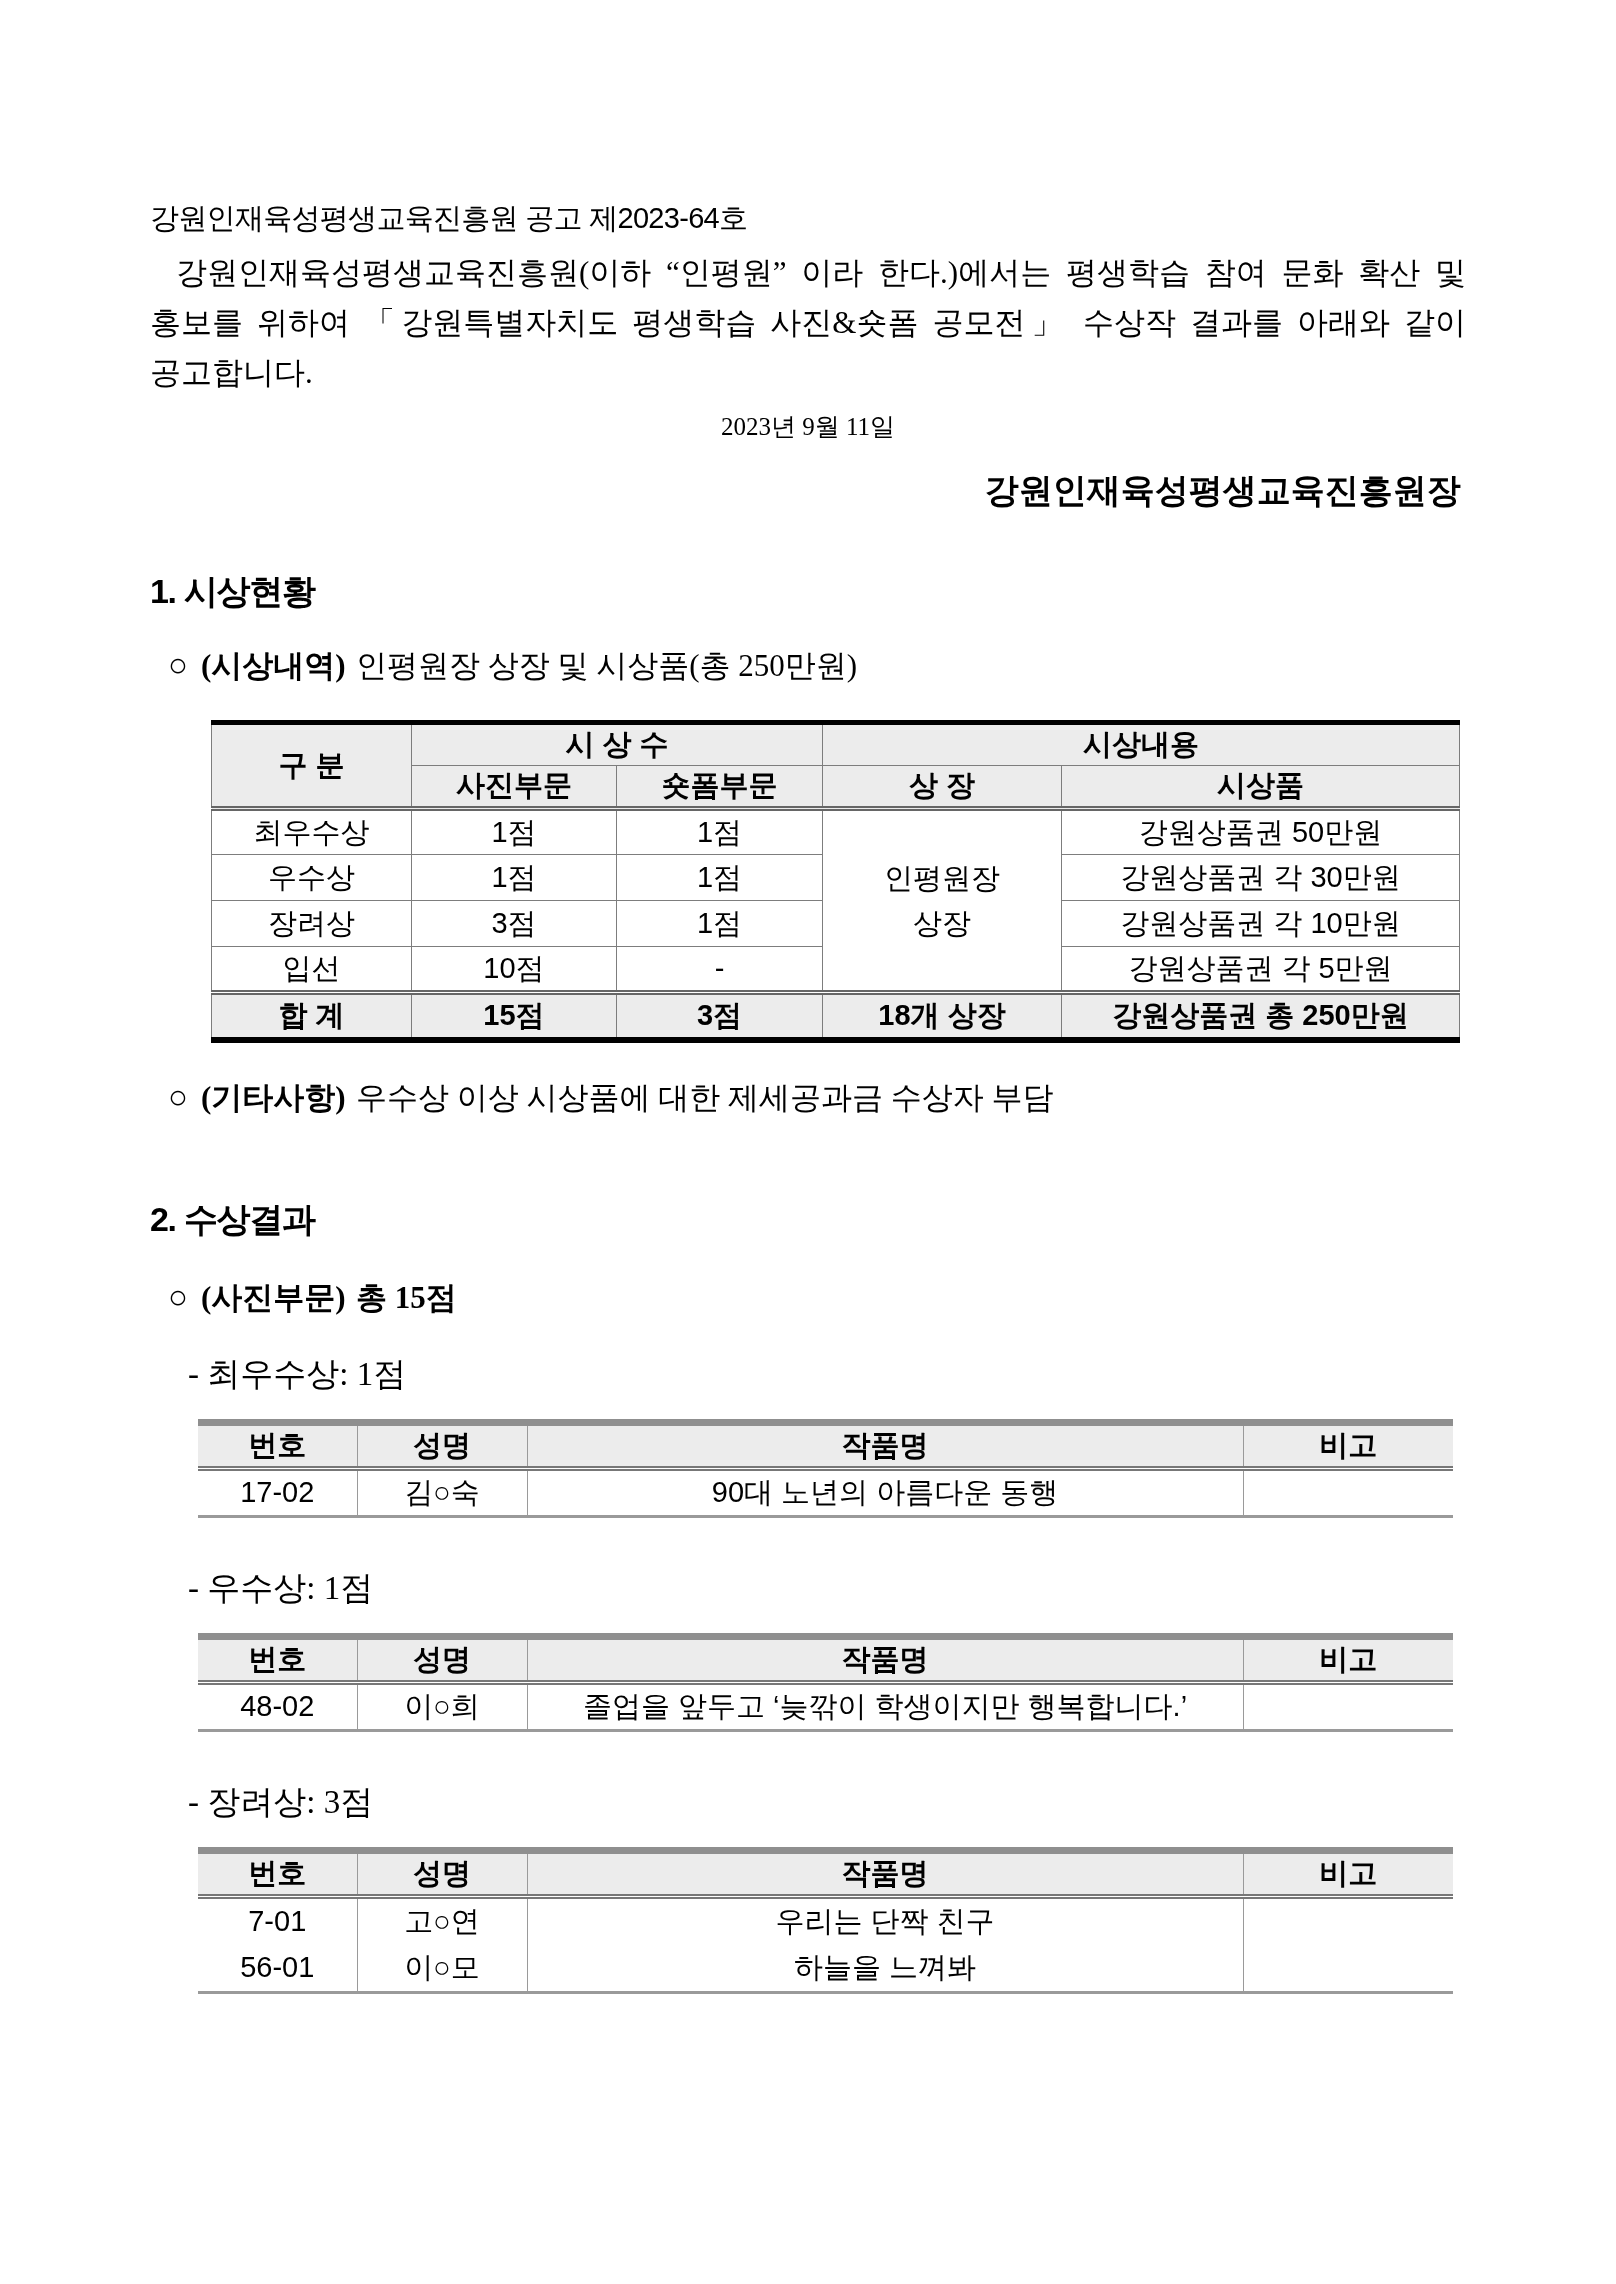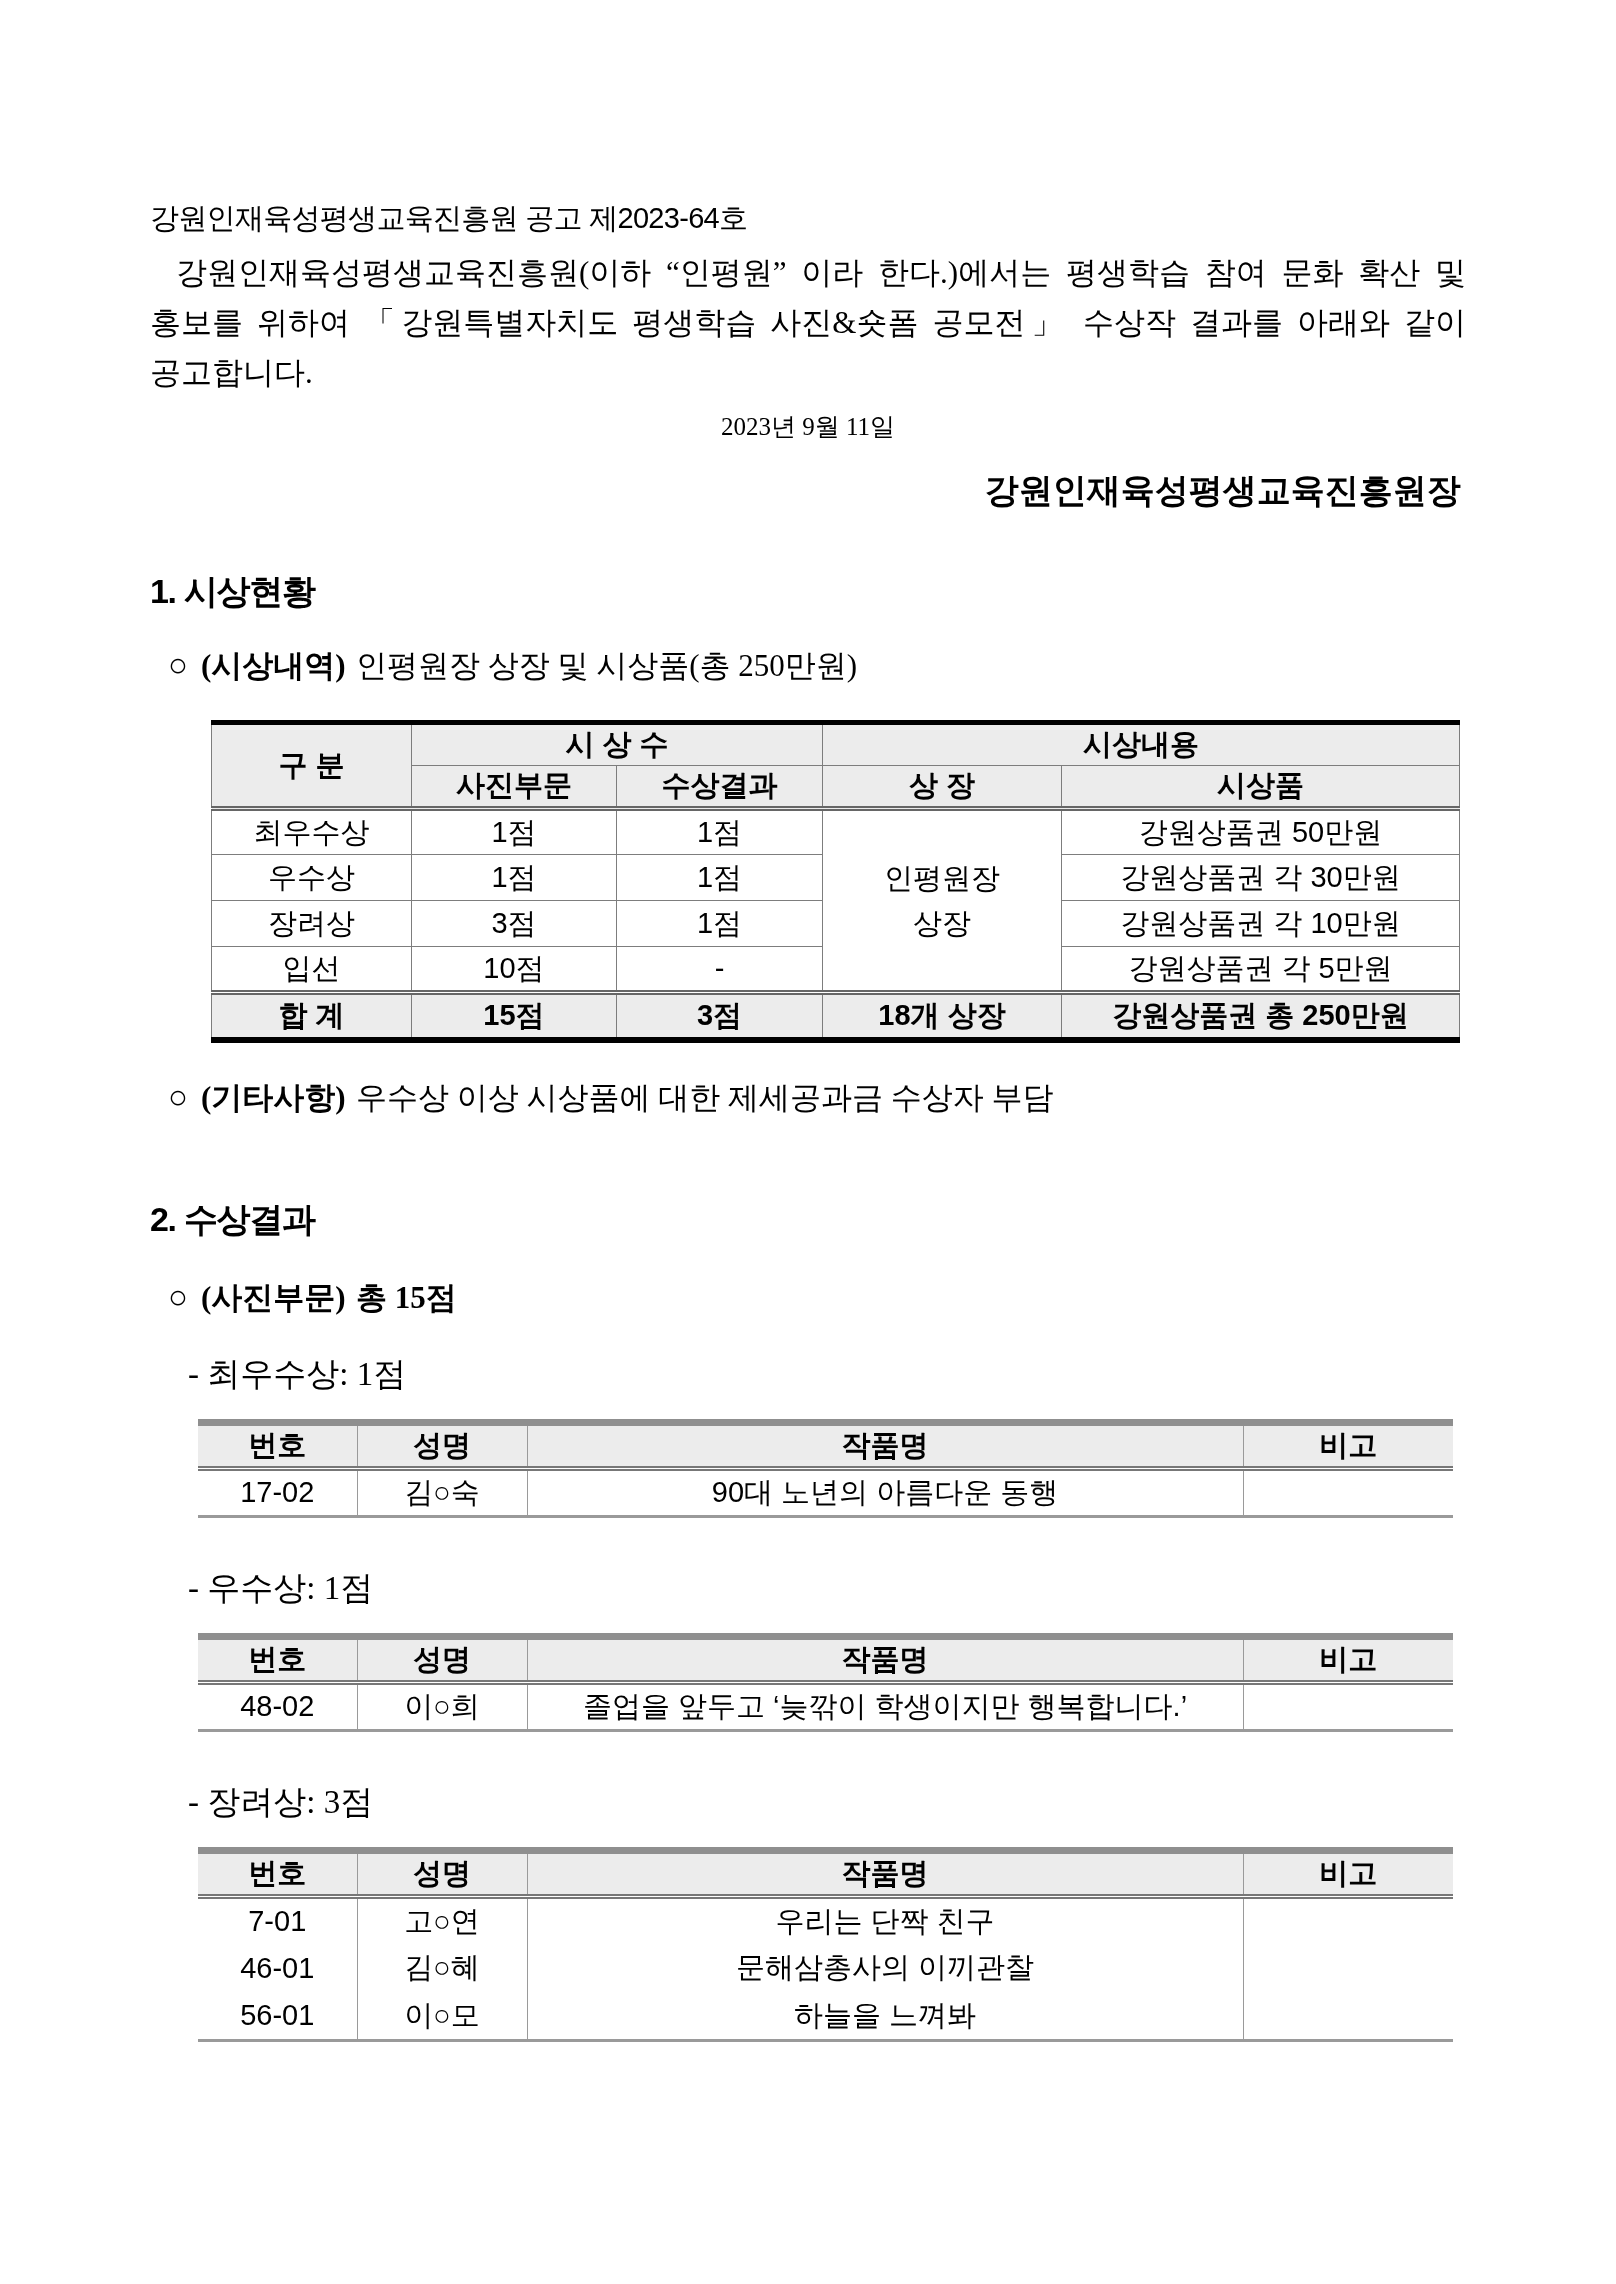--- a/index.html
+++ b/index.html
@@ -166,21 +166,21 @@
         <col style="width:398px">
     </colgroup>
     <tbody>
         <tr>
       <th rowspan="2" class="dbl">구 분</th>
       <th colspan="2">시 상 수</th>
       <th colspan="2">시상내용</th>
     </tr>
     <tr>
       <th class="dbl">사진부문</th>
-      <th class="dbl">수상결과</th>
+      <th class="dbl">숏폼부문</th>
       <th class="dbl">상 장</th>
       <th class="dbl">시상품</th>
     </tr>
     <tr>
       <td>최우수상</td>
       <td>1점</td>
       <td>1점</td>
       <td rowspan="4" class="cert-merged">인평원장
 상장</td>
       <td>강원상품권 50만원</td>
@@ -289,26 +289,20 @@
       <th>작품명</th>
       <th>비고</th>
     </tr>
     <tr>
       <td>7-01</td>
       <td>고○연</td>
       <td>우리는 단짝 친구</td>
       <td></td>
     </tr>
     <tr>
-      <td>46-01</td>
-      <td>김○혜</td>
-      <td>문해삼총사의 이끼관찰</td>
-      <td></td>
-    </tr>
-    <tr>
       <td>56-01</td>
       <td>이○모</td>
       <td>하늘을 느껴봐</td>
       <td></td>
     </tr>
   </tbody>
     </table>
 
 </div>
 

